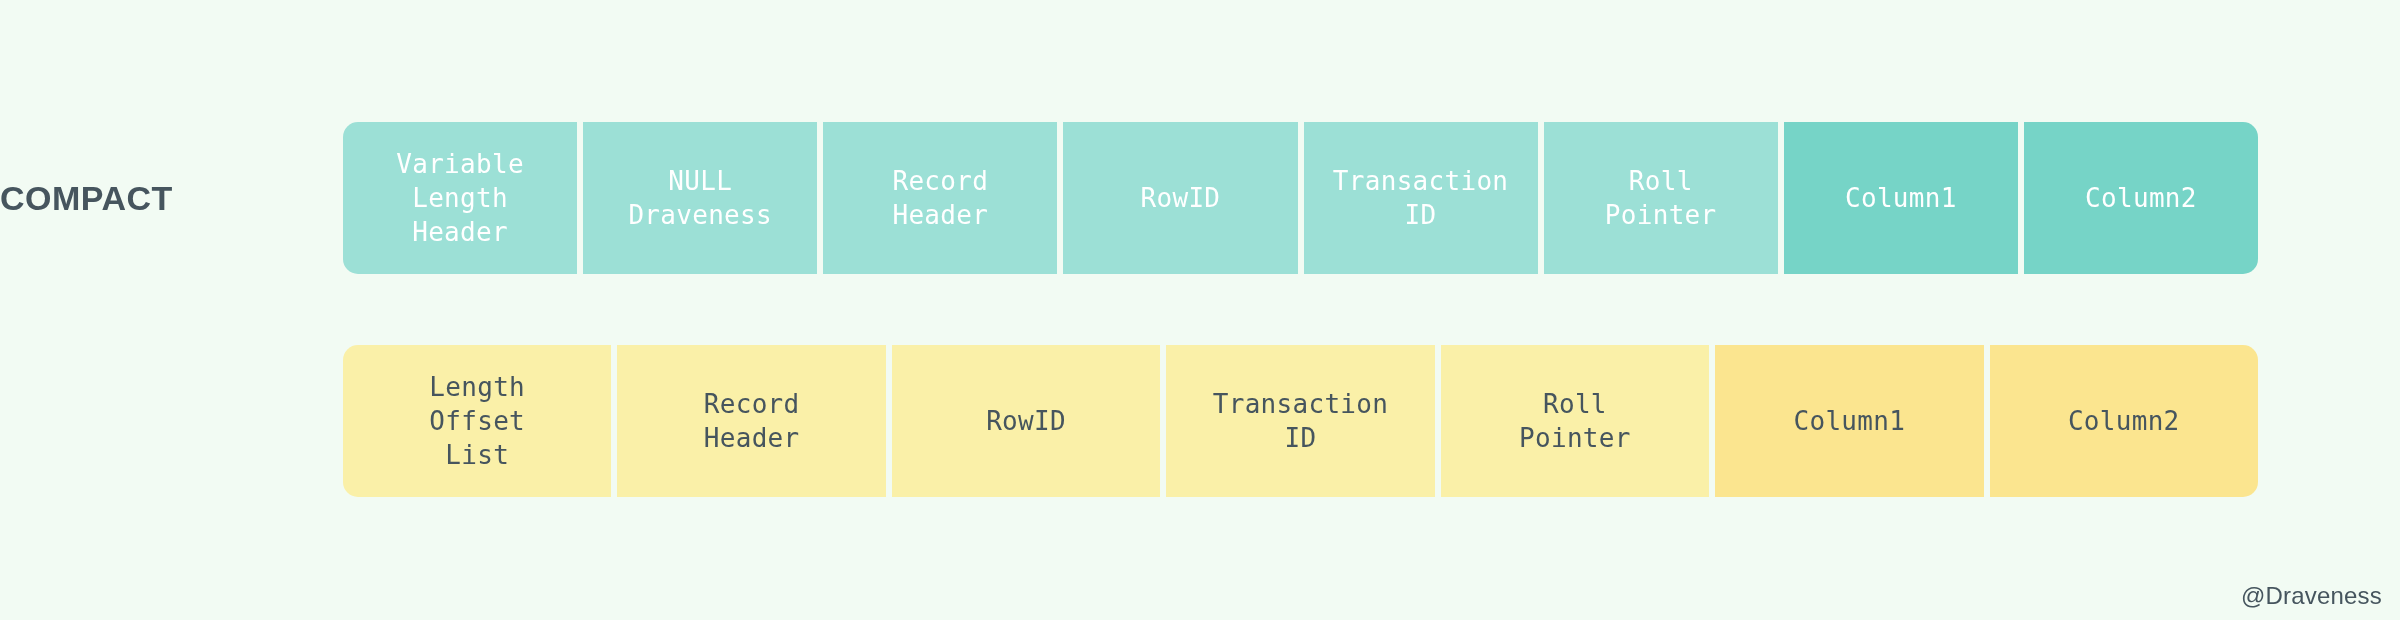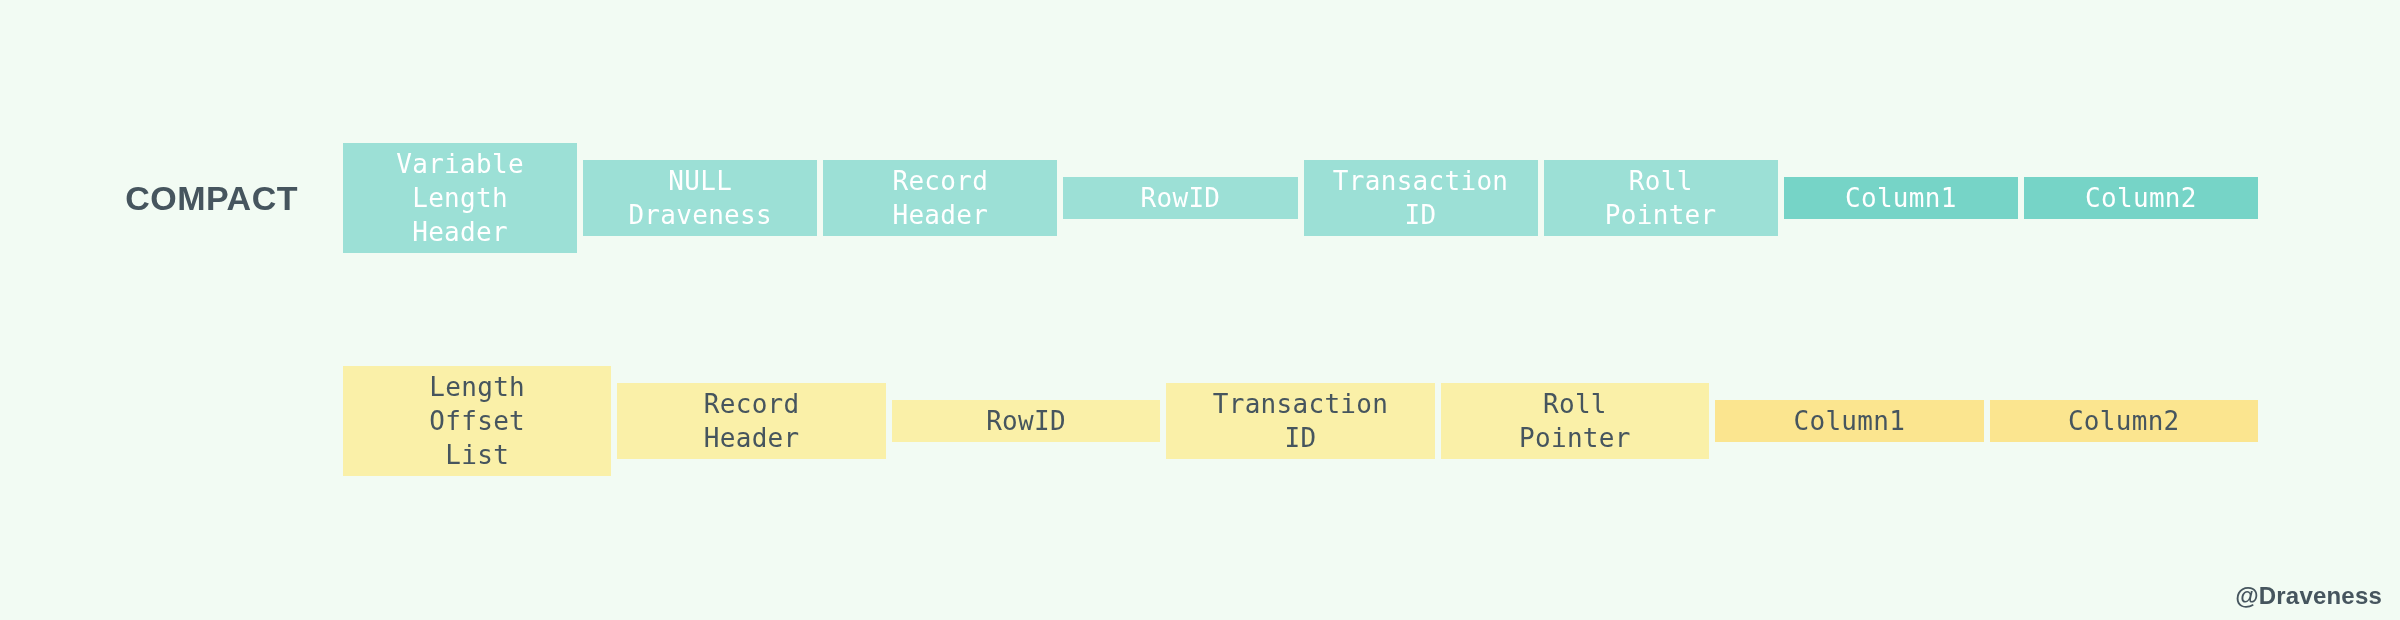--- a/index.html
+++ b/index.html
@@ -29,43 +29,41 @@
     align-items: center;
   }
 
   .row-compact    { top: 122px; height: 152px; }
   .row-redundant  { top: 345px; height: 152px; }
 
   .row-label {
     position: absolute;
     left: 0;
     width: 320px;
-    text-align: right;
     padding-right: 22px;
     box-sizing: border-box;
     font-family: "Liberation Sans Narrow", "Liberation Sans", sans-serif;
     font-size: 34px;
     font-weight: 700;
     letter-spacing: 0.5px;
     color: #46555e;
     top: 50%;
     transform: translateY(-50%);
     white-space: nowrap;
   }
 
   .bar {
     position: absolute;
     left: 343px;
     width: 1915px;
     height: 100%;
     display: flex;
-    border-radius: 8px;
+    border-radius: 15px;
     overflow: hidden;
     gap: 6px;
-    align-items: center;
   }
 
   .cell {
     flex: 1 1 0;
     display: flex;
     align-items: center;
     justify-content: center;
     text-align: center;
     font-family: "DejaVu Sans Mono", "Liberation Mono", monospace;
     font-size: 26px;
@@ -83,21 +81,21 @@
   
   .cell.yellow      { background: #faf0a8; color: #46555e; }
   .cell.yellow-dark { background: #fbe58f; color: #46555e; }
 
   .watermark {
     position: absolute;
     right: 18px;
     bottom: 10px;
     font-family: "Liberation Sans", sans-serif;
     font-size: 24px;
-    font-weight: 700;
+    font-weight: 400;
     color: #46555e;
     letter-spacing: 0.2px;
   }
 </style>
 </head>
 <body>
 
 <div id="diagram">
 
   <div class="row row-compact">

